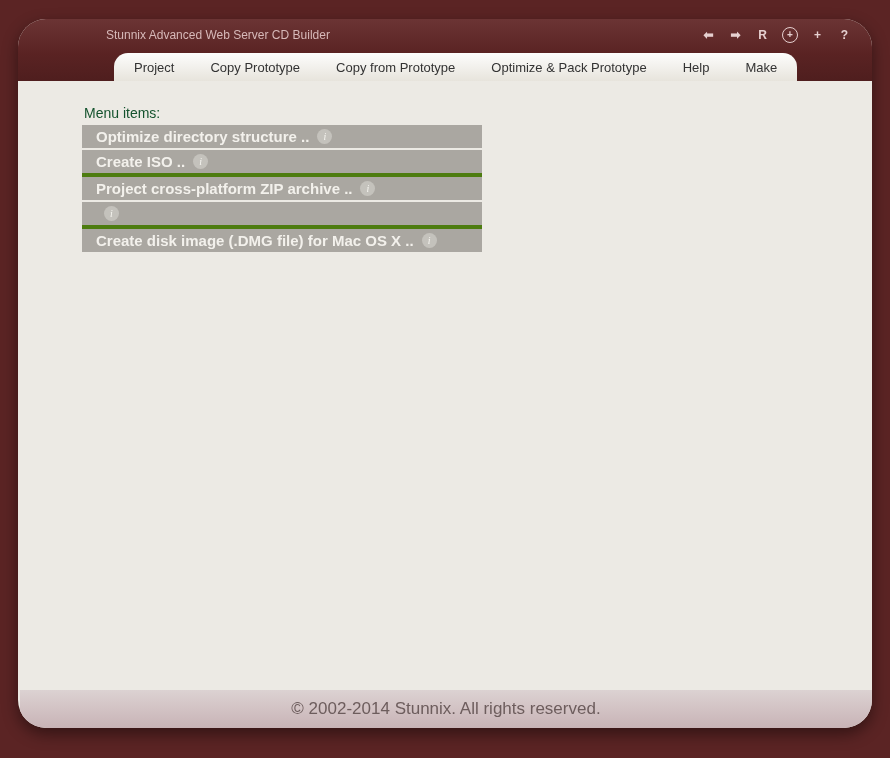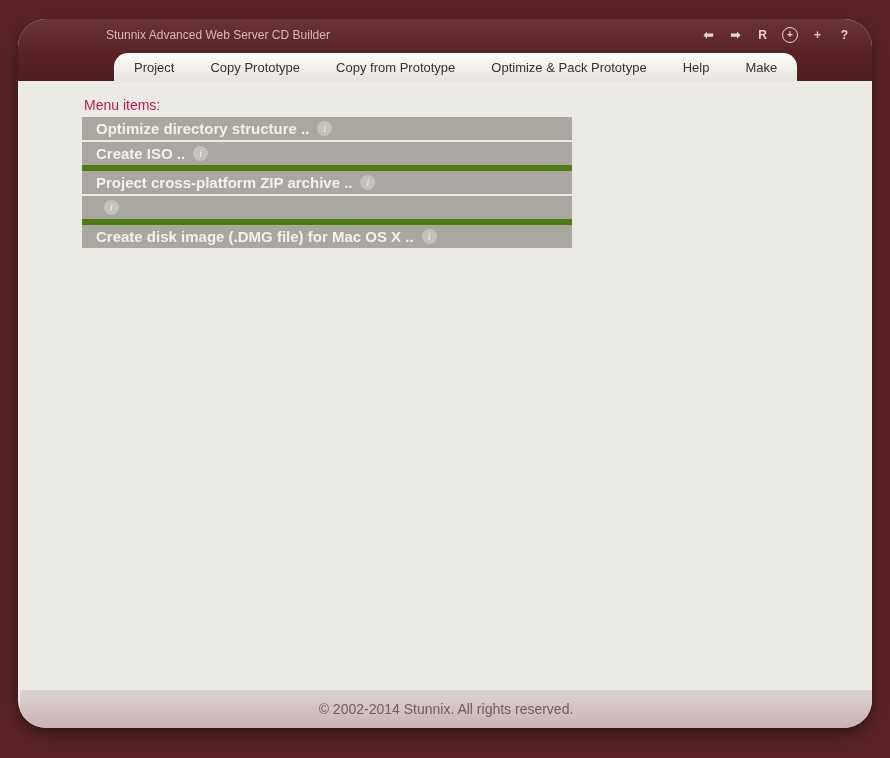--- a/index.html
+++ b/index.html
@@ -6,28 +6,28 @@
     .wrap{width:890px;height:758px;position:relative;background:#5b2424}
     .panel{position:absolute;left:18px;top:19px;right:18px;bottom:30px;border-radius:28px;box-shadow:0 6px 16px rgba(0,0,0,.45);overflow:hidden;background:#eceae4}
     .hdr{height:62px;background:linear-gradient(#6b3434,#5a2323 55%,#4f1e1e);position:relative}
     .title{position:absolute;left:88px;top:9px;color:#d7b9b9;font-size:12px}
     .icons{position:absolute;right:20px;top:8px;display:flex;gap:12px;align-items:center}
     .icons span{width:15px;height:15px;display:inline-flex;align-items:center;justify-content:center;color:#e6d0d0;font-size:12px;font-weight:bold;cursor:pointer}
     .icons .circ{border:1px solid #e6d0d0;border-radius:50%;width:14px;height:14px;font-size:10px;line-height:1}
     .tabs{position:absolute;left:96px;top:34px;display:flex;height:28px;background:linear-gradient(#fdfdfc,#e7e4dc);border-radius:14px 14px 0 0;padding:0 20px;align-items:center;gap:36px}
     .tabs a{color:#333;text-decoration:none;font-size:13px;cursor:pointer}
     .content{position:absolute;left:0;right:0;top:62px;bottom:38px;background:#eceae4;padding:16px 0 0 64px}
-    .mhead{color:#be185d;font-size:14px;margin:0 0 4px 2px}
-    .menu{width:490px}
+    .mhead{color:#14532d;font-size:14px;margin:8px 0 4px 2px}
+    .menu{width:400px}
     .group{margin-bottom:2px}
-    .row{background:#aaa7a1;height:23px;display:flex;align-items:center;padding-left:14px;cursor:pointer;border-bottom:6px solid #4d7c0f}
+    .row{background:#aaa7a1;height:23px;display:flex;align-items:center;padding-left:14px;cursor:pointer;border-bottom:4px solid #4d7c0f}
     .row:last-child{border-bottom:none}
     .row .lbl{color:#f3f1ec;font-weight:bold;font-size:15px;font-family:Verdana,Tahoma,sans-serif}
     .info{display:inline-flex;margin-left:8px;width:15px;height:15px;border-radius:50%;background:#c4c2bc;color:#f6f5f0;align-items:center;justify-content:center;font-size:10px;font-family:Georgia,serif;font-style:italic}
-    .footer{position:absolute;left:2px;right:0;bottom:0;height:38px;background:linear-gradient(#dcd2d2,#c8b3b6);display:flex;align-items:center;justify-content:center;color:#6d5d5d;font-size:14px}
+    .footer{position:absolute;left:2px;right:0;bottom:0;height:38px;background:linear-gradient(#dcd2d2,#c8b3b6);display:flex;align-items:center;justify-content:center;color:#6d5d5d;font-size:17px}
   </style>
 </head>
 <body>
 
 <div class="wrap">
   <div class="panel">
     <div class="hdr">
       <div class="title">Stunnix Advanced Web Server CD Builder</div>
       <div class="icons">
         <span>⬅</span>

